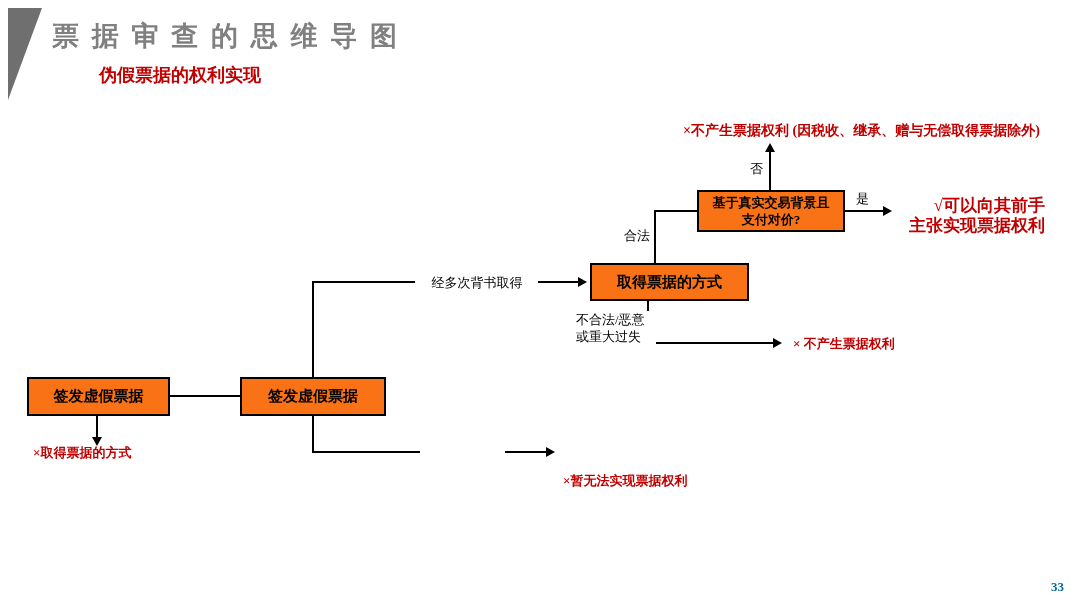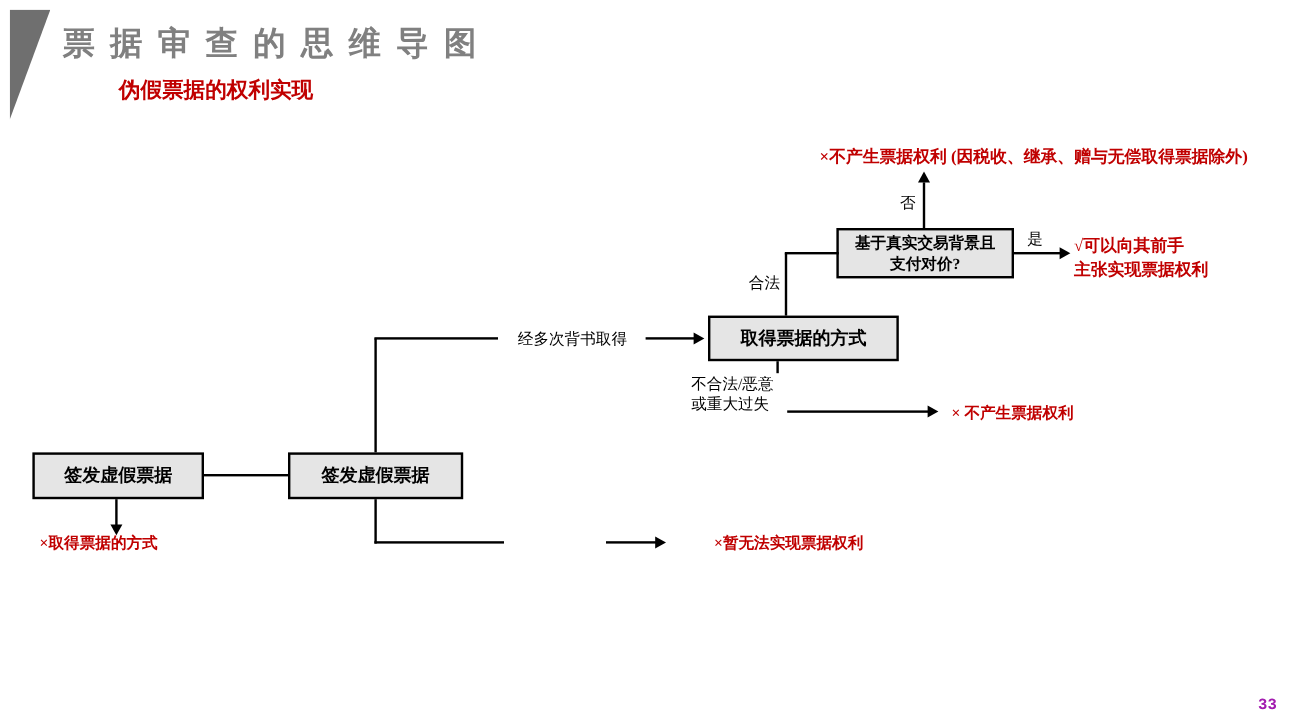--- a/index.html
+++ b/index.html
@@ -25,27 +25,27 @@
   }
   .subtitle{
     position:absolute;left:99px;top:63px;
     font-size:18px;font-weight:bold;color:#c00000;
     font-family:"Liberation Sans","DejaVu Sans",sans-serif;
     white-space:nowrap;
     text-align:center;
   }
   .page-number{
     position:absolute;right:16px;bottom:12px;
-    font-size:13px;font-weight:bold;color:#a21caf;font-family:Liberation Mono, monospace;
+    font-size:13px;font-weight:bold;color:#0369a1;
   }
   
   .fbox{
     position:absolute;
     border:2px solid #000;
-    background:#e5e5e5;
+    background:#f97316;
     display:flex;align-items:center;justify-content:center;
     text-align:center;
     font-weight:bold;color:#000;
     box-sizing:border-box;
   }
   #box-issue{left:27px;top:377px;width:143px;height:39px;font-size:15px;}
   #box-obtain{left:240px;top:377px;width:146px;height:39px;font-size:15px;}
   #box-method{left:590px;top:263px;width:159px;height:38px;font-size:15px;}
   #box-background{left:697px;top:190px;width:148px;height:42px;font-size:13px;line-height:17px;}
   
@@ -88,23 +88,23 @@
   #label-yes{left:856px;top:190px;}
   #label-illegal{left:576px;top:311px;line-height:17px;text-align:left;white-space:normal;width:80px;}
   #label-drawer{left:422px;top:430px;width:82px;text-align:center;line-height:16px;}
   
   .outcome{
     position:absolute;color:#c00000;font-weight:bold;
     white-space:nowrap;font-size:13px;
   }
   #outcome-crime{left:33px;top:444px;}
   #outcome-no-rights-exc{left:683px;top:122px;font-size:14px;}
-  #outcome-claim{left:895px;top:196px;width:150px;text-align:left;font-size:14px;line-height:20px;}
+  #outcome-claim{left:895px;top:196px;width:150px;text-align:right;font-size:17px;line-height:20px;}
   #outcome-no-rights{left:793px;top:335px;}
-  #outcome-temp{left:563px;top:444px;margin-left:32px;}
+  #outcome-temp{left:563px;top:472px;}
 </style>
 </head>
 <body>
 
 <div class="slide">
 
   <div class="corner-triangle"></div>
 
   <div class="title">票 据 审 查 的 思 维 导 图</div>
   <div class="subtitle">伪假票据的权利实现</div>

